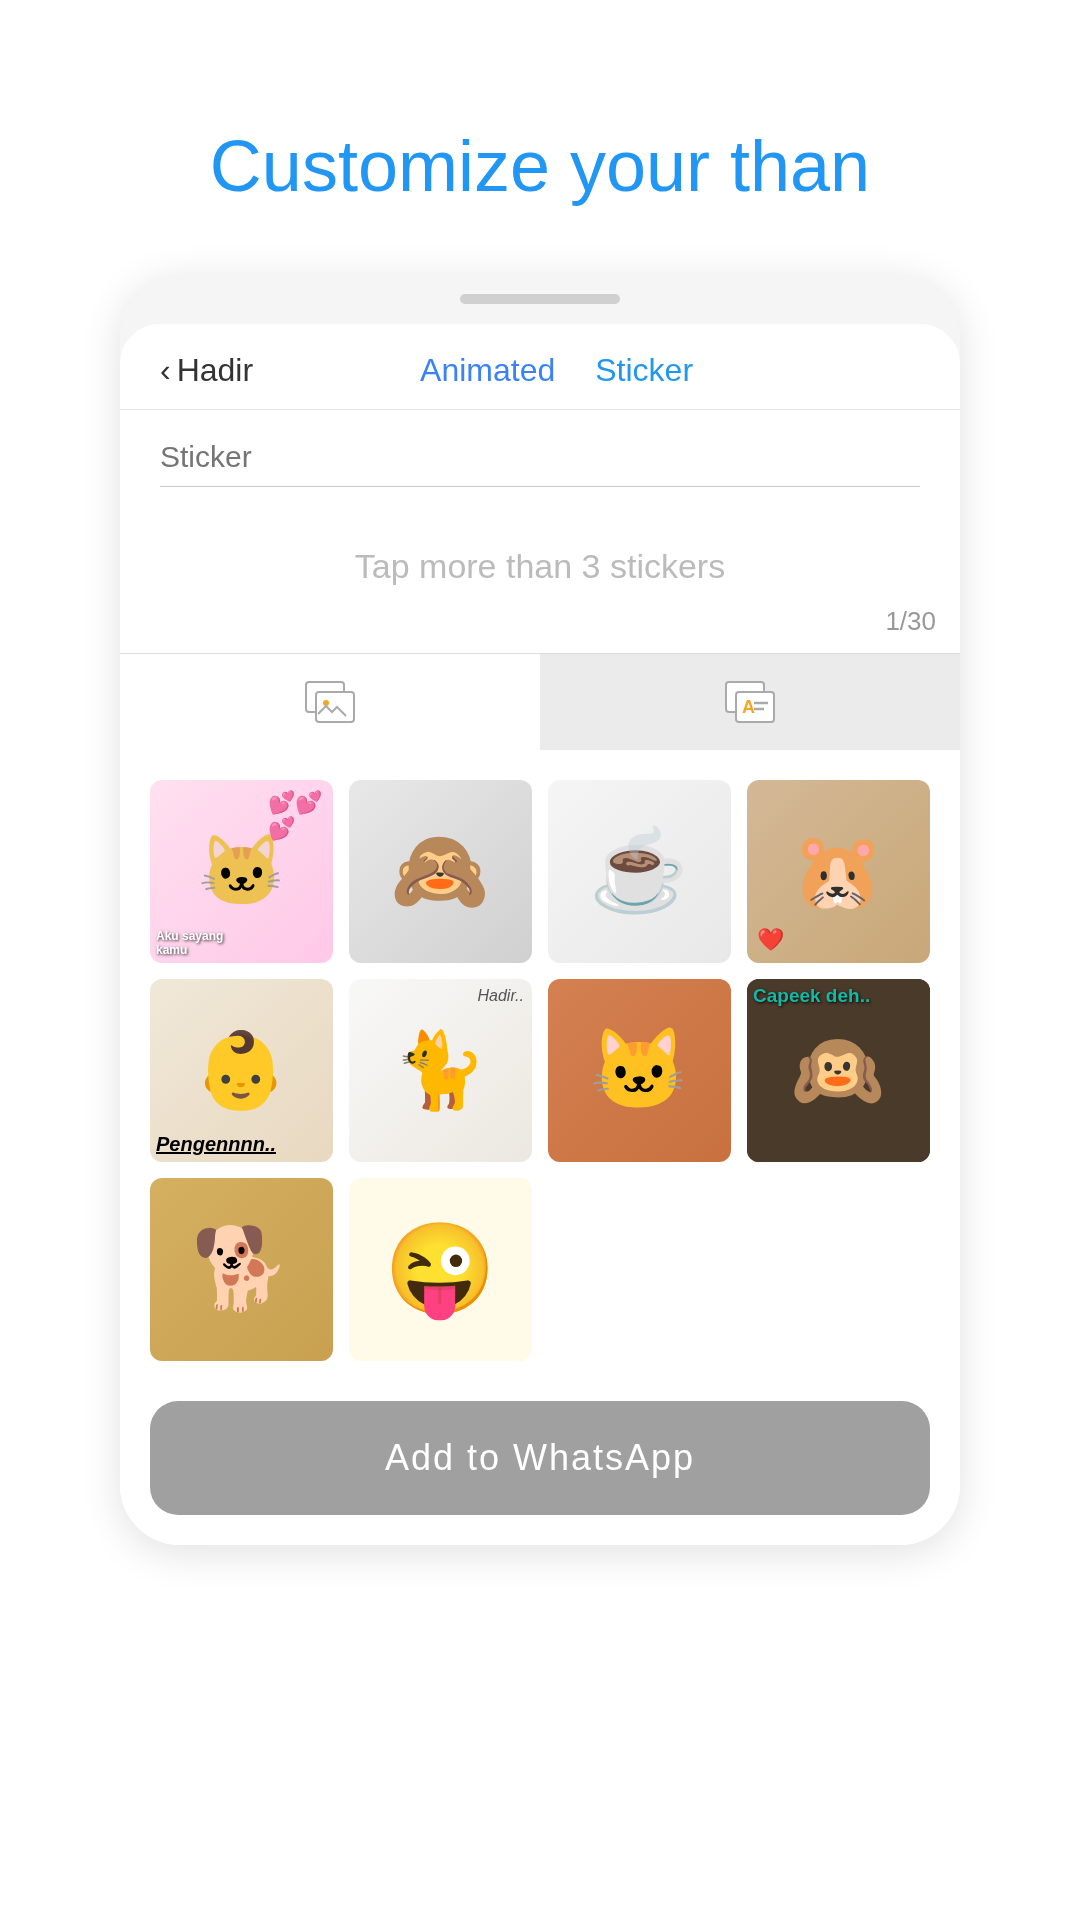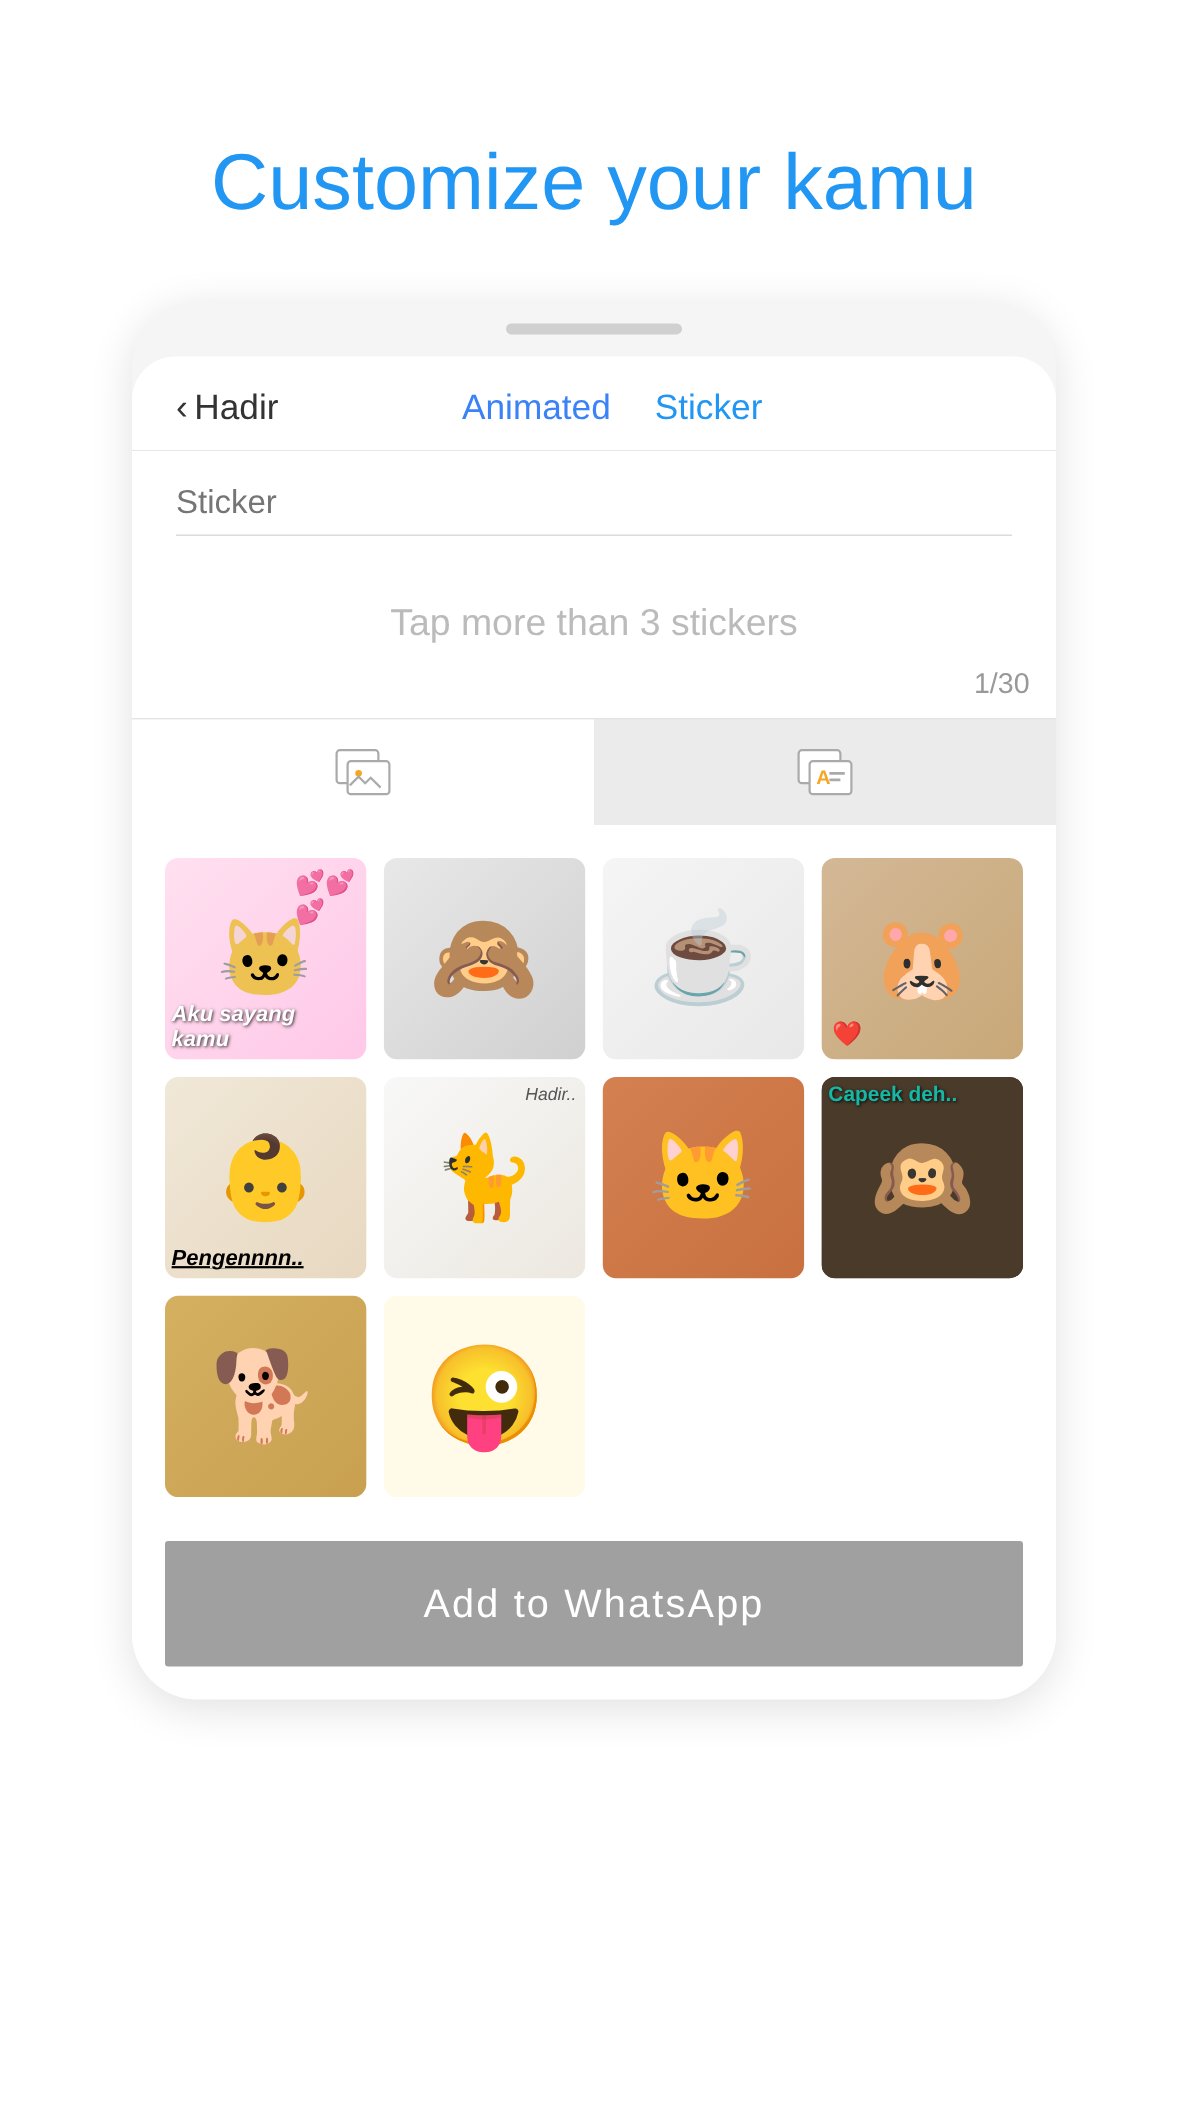--- a/index.html
+++ b/index.html
@@ -197,24 +197,23 @@
     .s7 { background: linear-gradient(135deg, #d48050 0%, #c87040 100%); }
     .s8 { background: linear-gradient(135deg, #4a3020 0%, #3a2010 100%); }
     .s9 { background: linear-gradient(135deg, #d4b060 0%, #c8a050 100%); }
     .s10 { background: transparent; }
 
     .sticker-label {
       position: absolute;
       bottom: 6px;
       left: 6px;
       color: #fff;
-      font-size: 20px;
+      font-size: 12px;
       font-weight: 700;
       text-shadow: 1px 1px 3px rgba(0,0,0,0.8);
-      font-style: italic;
     }
 
     .sticker-label-black {
       position: absolute;
       bottom: 8px;
       left: 6px;
       color: #000;
       font-size: 18px;
       font-weight: 700;
       text-shadow: none;
@@ -225,40 +224,40 @@
     .add-btn-container {
       padding: 20px 30px 30px;
       background: #fff;
     }
 
     .add-btn {
       width: 100%;
       padding: 36px;
       background: #a0a0a0;
       border: none;
-      border-radius: 3px;
+      border-radius: 28px;
       color: #fff;
       font-size: 36px;
       letter-spacing: 2px;
       cursor: pointer;
       font-weight: 500;
     }
 
     .hearts-deco {
       position: absolute;
       top: 10px;
       right: 10px;
       font-size: 22px;
       opacity: 0.8;
     }
   </style>
 </head>
 <body>
 
-<h1 class="hero-title" style="white-space: pre-line;">Customize your kamu</h1>
+<h1 class="hero-title" style="white-space: pre-line;">Customize your than</h1>
 
 <div class="phone-container">
   <div class="phone-notch"></div>
 
   <div class="app-screen">
 
     <div class="nav-bar">
       <div class="back-btn">
         <span class="back-chevron">‹</span>
         <span>Hadir</span>

